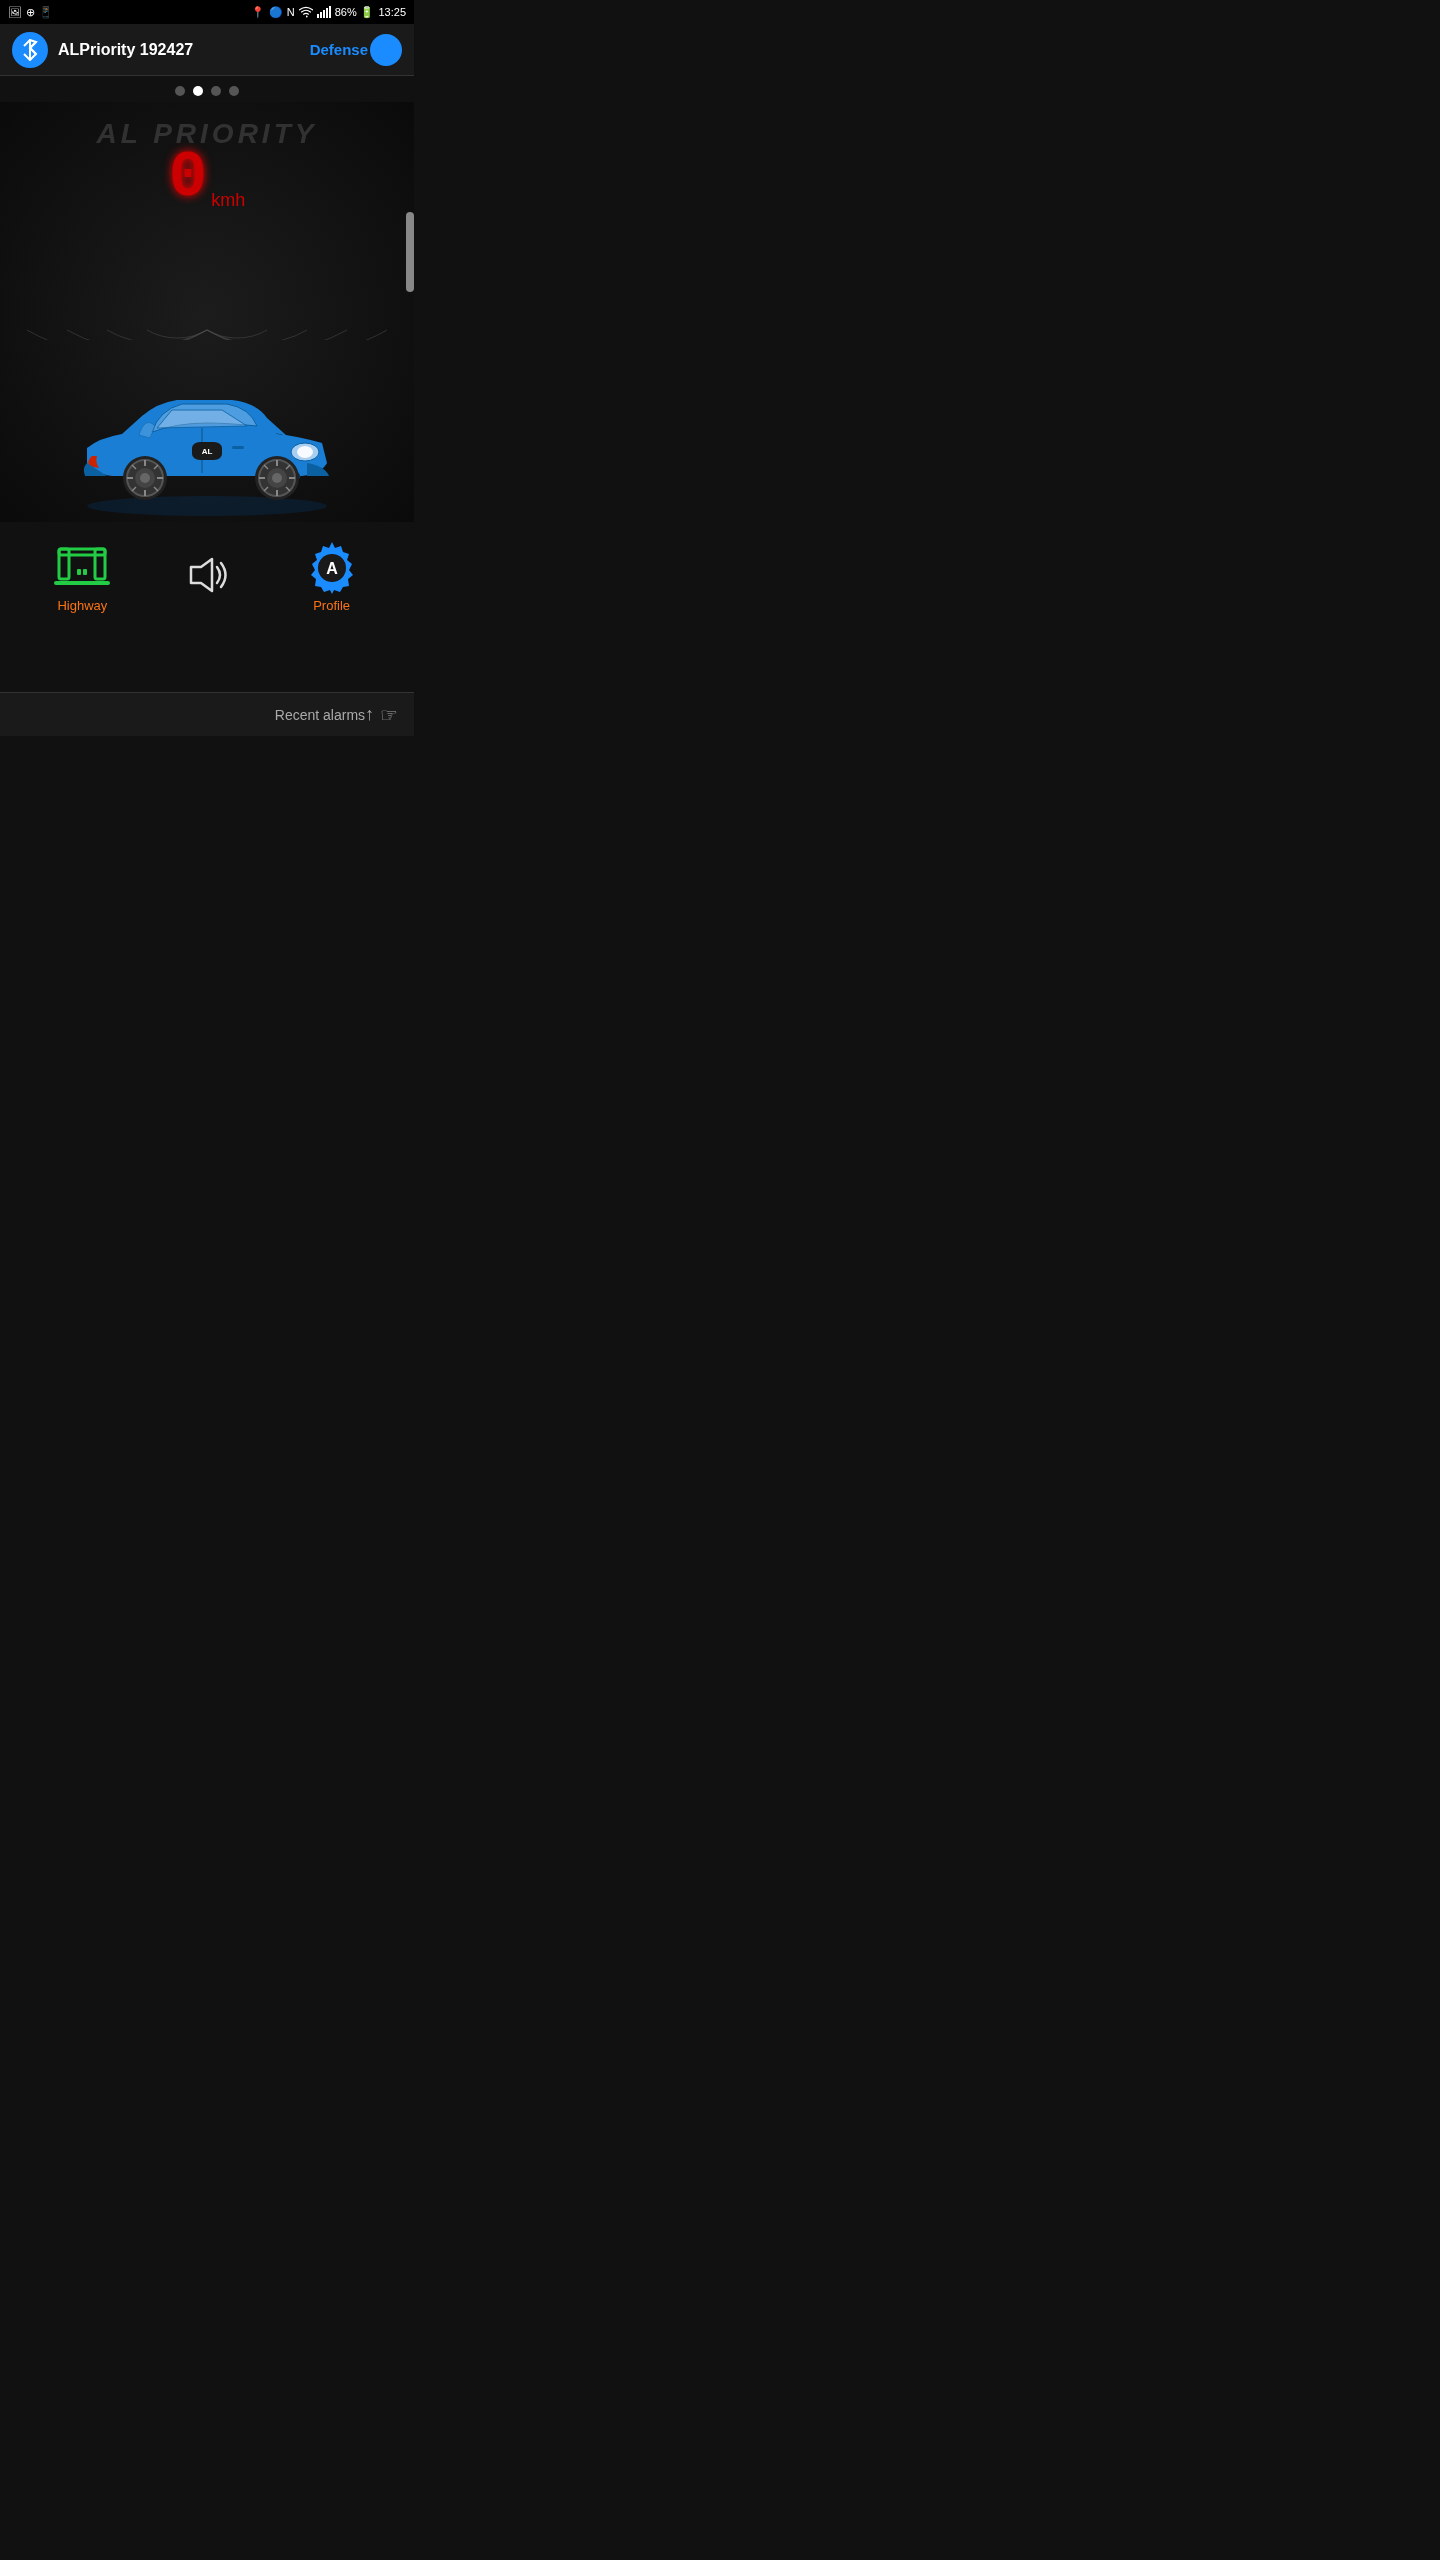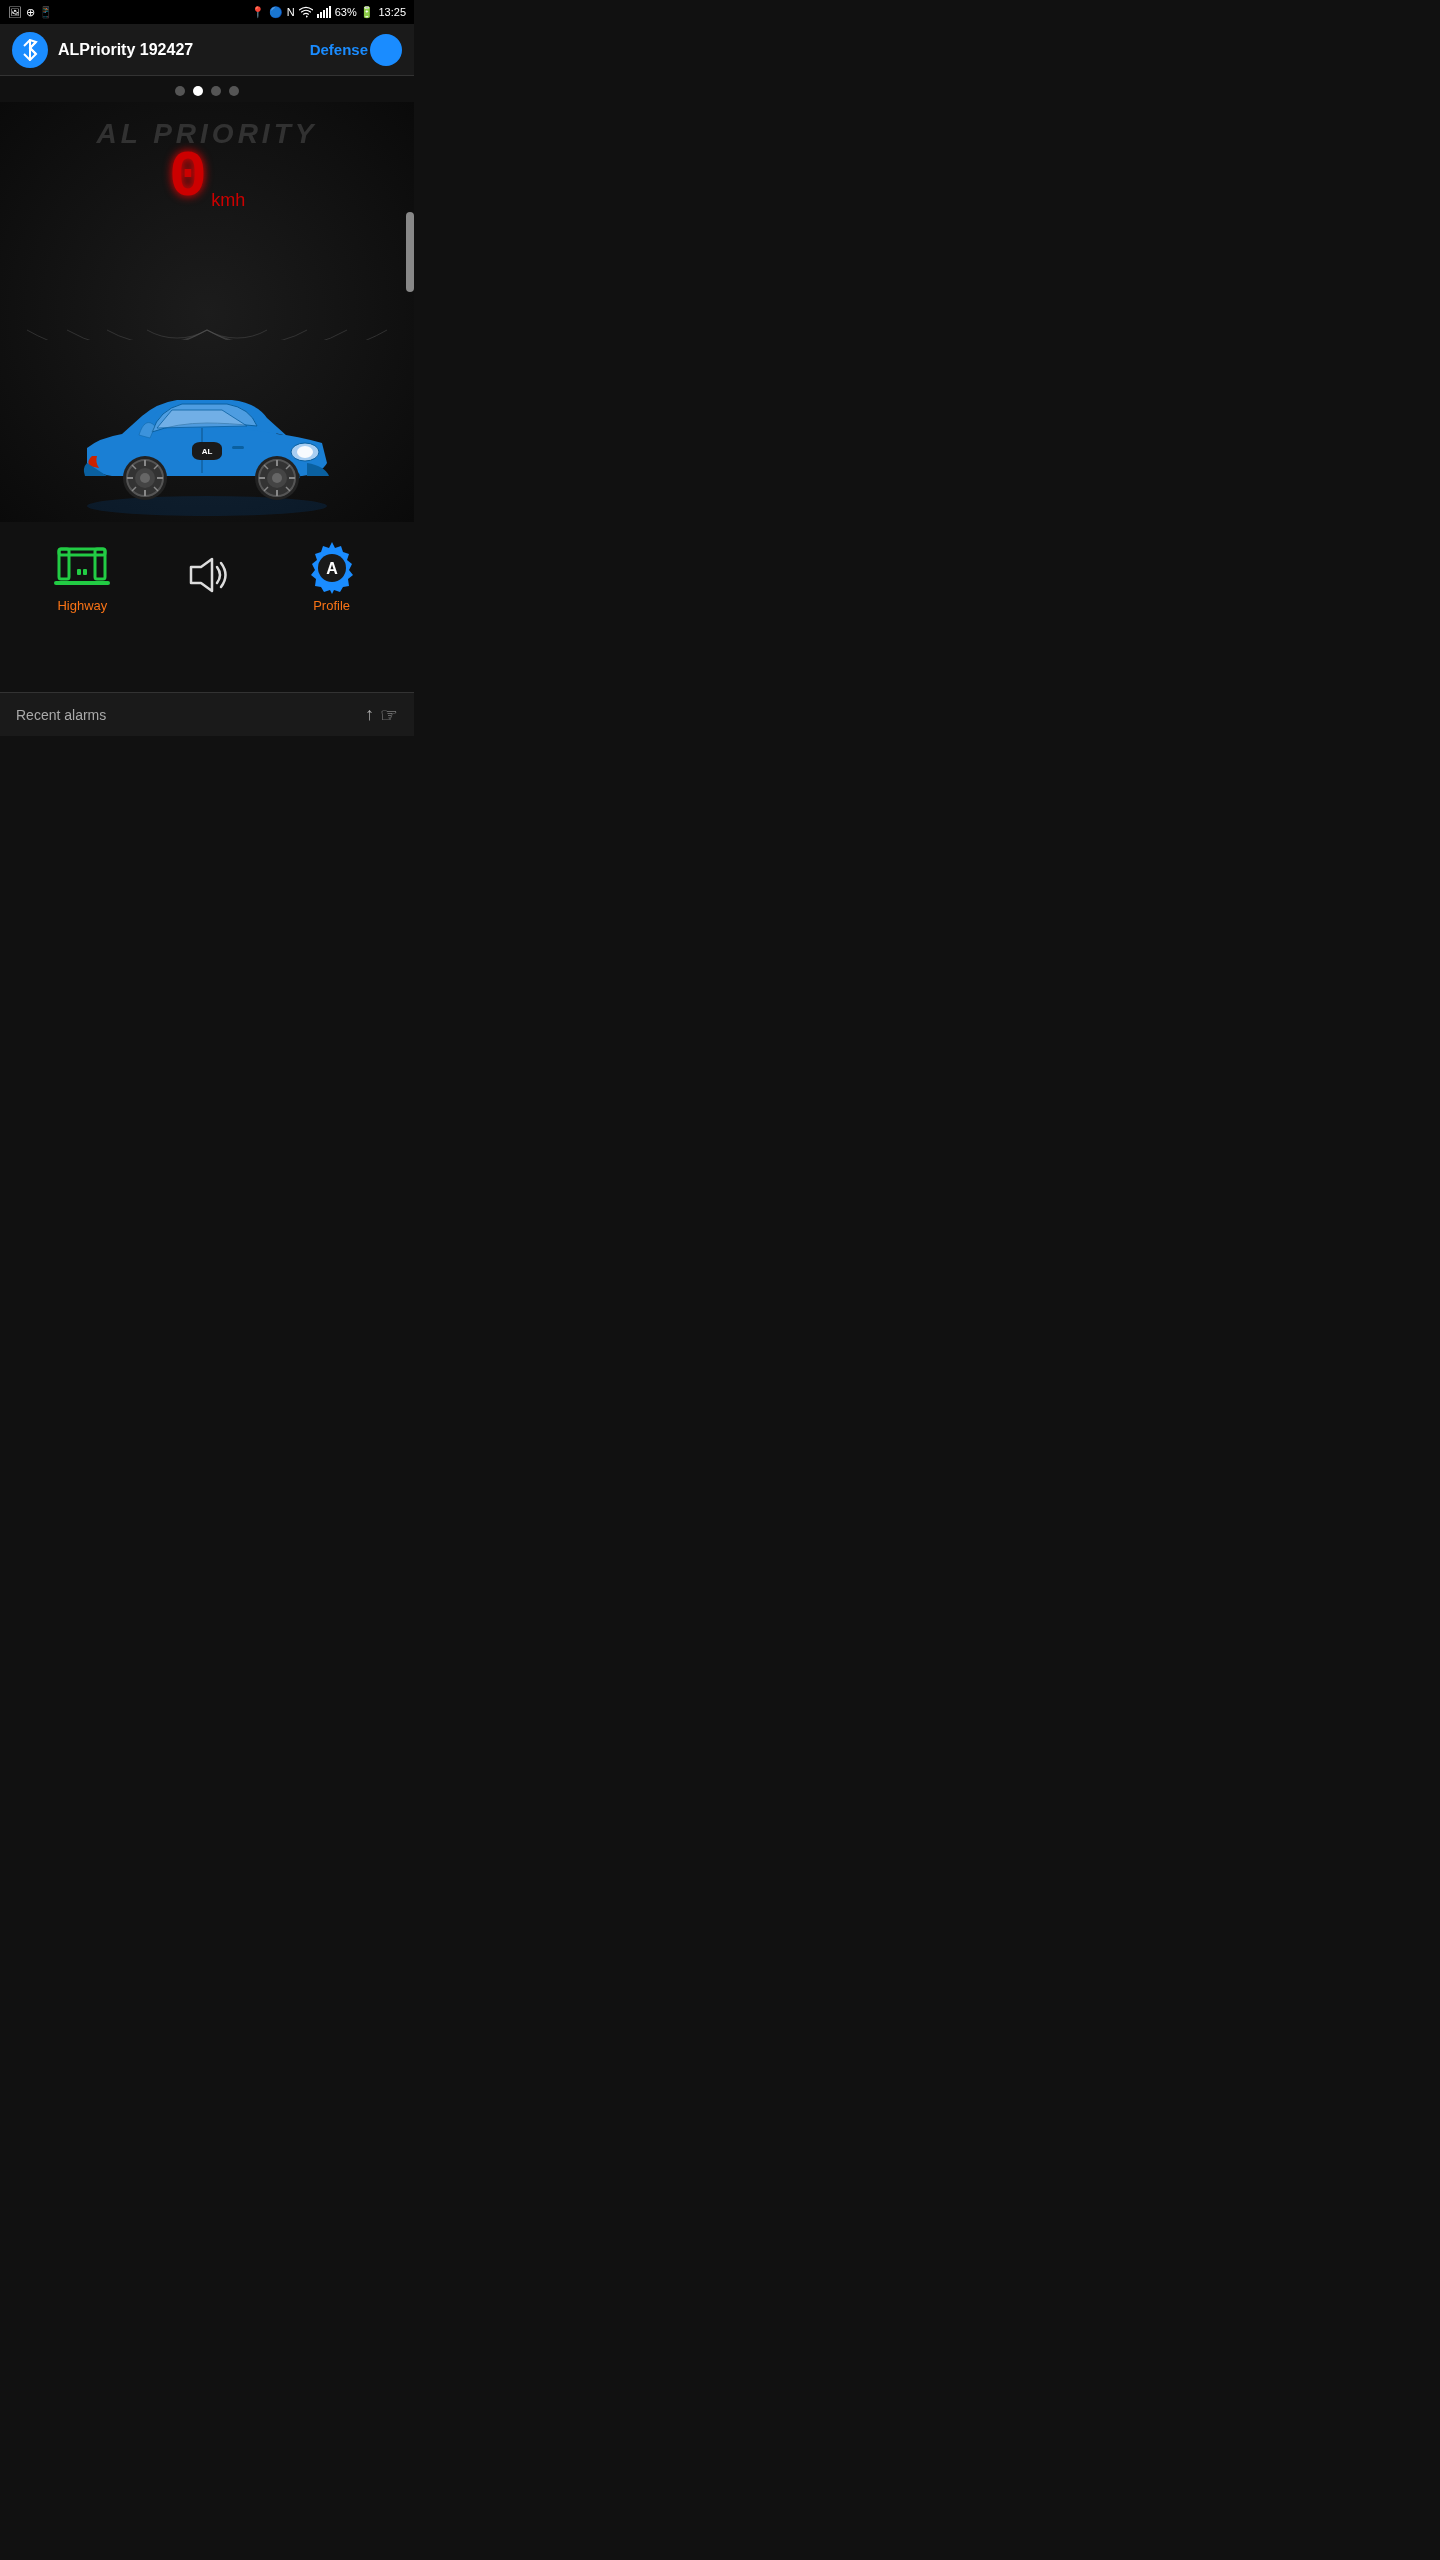--- a/index.html
+++ b/index.html
@@ -204,21 +204,21 @@
 
     
     .bottom-bar {
       position: absolute;
       bottom: 0;
       width: 100%;
       height: 44px;
       background: #1a1a1a;
       display: flex;
       align-items: center;
-      justify-content: space-between;
+      justify-content: flex-end;
       padding: 0 16px;
       border-top: 1px solid #333;
     }
     .recent-alarms-text {
       font-size: 14px;
       color: #aaa;
     }
     .bottom-right-icons {
       display: flex;
       align-items: center;
@@ -251,21 +251,21 @@
     </span>
     <span>
       <svg width="14" height="12" viewBox="0 0 14 12">
           <rect x="0" y="8" width="2" height="4" fill="#fff"></rect>
           <rect x="3" y="6" width="2" height="6" fill="#fff"></rect>
           <rect x="6" y="4" width="2" height="8" fill="#fff"></rect>
           <rect x="9" y="2" width="2" height="10" fill="#fff"></rect>
           <rect x="12" y="0" width="2" height="12" fill="#fff"></rect>
         </svg>
     </span>
-    <span>63%</span>
+    <span>86%</span>
     <span>🔋</span>
     <span>13:25</span>
   </div>
 </div>
 
 <div class="app-bar">
   <div class="app-bar-left">
     <div class="bluetooth-icon">
       <svg width="18" height="22" viewBox="0 0 18 22" fill="white">
         <path d="M9 1 L9 21 L15 15 L9 9 L15 3 Z" fill="none" stroke="white" stroke-width="2"></path>

